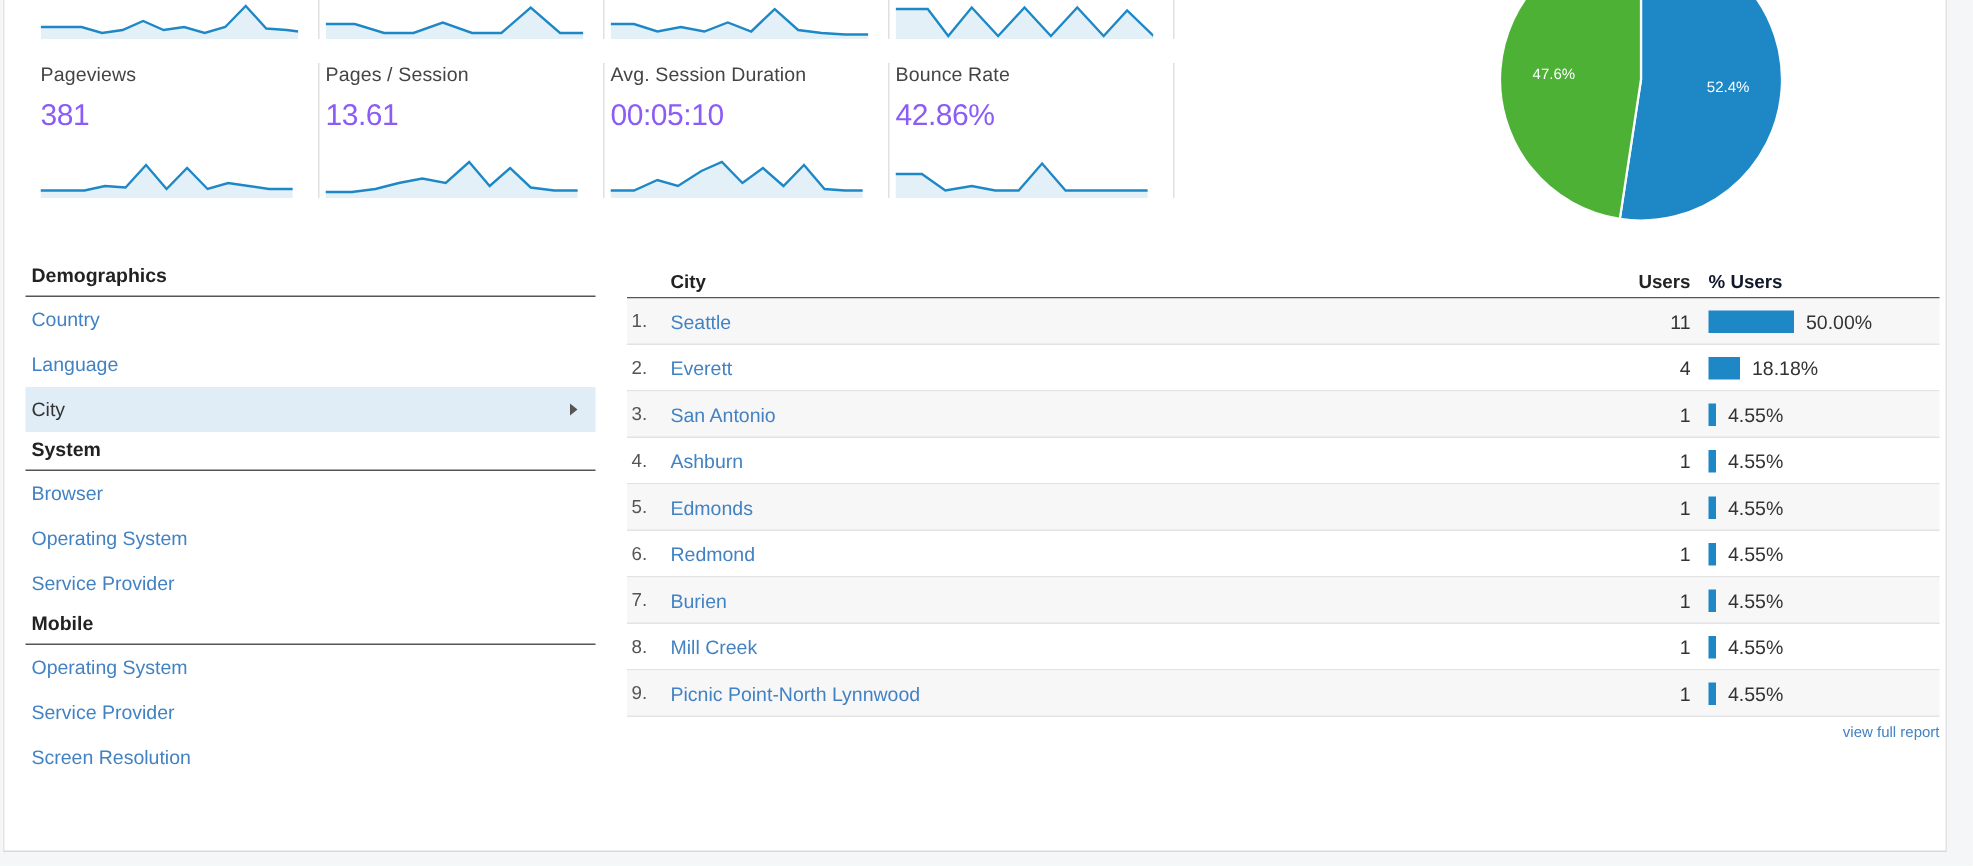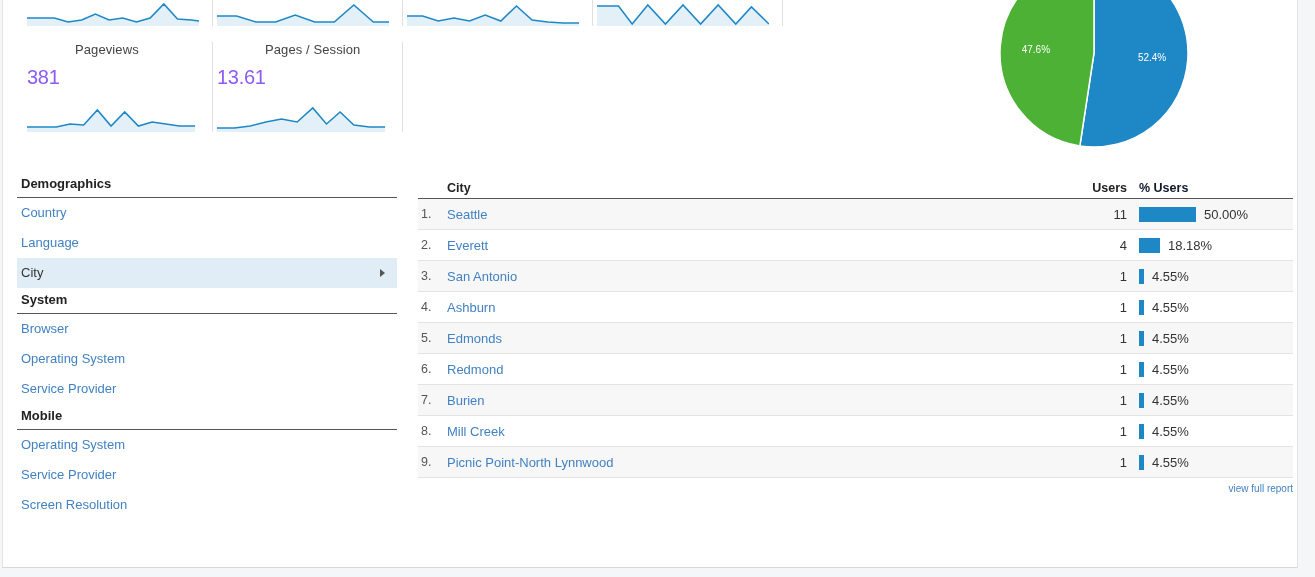--- a/index.html
+++ b/index.html
@@ -81,21 +81,20 @@
     height: 90px;
     border-right: 1px solid #e0e0e0;
     padding-left: 4px;
   }
   .metric:last-child { border-right: 1px solid #e0e0e0; }
   .metric .m-label {
     font-size: 13px;
     color: #444;
     line-height: 16px;
     letter-spacing: 0.1px;
-    margin-left: 48px;
   }
   .metric .m-value {
     font-size: 20px;
     color: #8b5cf6;
     font-weight: 400;
     line-height: 34px;
     margin-top: 2px;
     letter-spacing: -0.3px;
   }
   .metric .spark {
@@ -330,20 +329,40 @@
               </svg>
             </div>
           </div>
           <div class="metric">
             <div class="m-label">Pages / Session</div>
             <div class="m-value">13.61</div>
             <div class="spark">
               <svg viewBox="0 0 176 30" preserveAspectRatio="none">
                 <polygon points="0,30 0,26 18,26 34,24 50,20 66,17 82,20 98,6 112,22 126,10 140,23 156,25 172,25 172,30" fill="#e3f0f8"></polygon>
                 <polyline points="0,26 18,26 34,24 50,20 66,17 82,20 98,6 112,22 126,10 140,23 156,25 172,25" fill="none" stroke="#1e88c7" stroke-width="1.6"></polyline>
+              </svg>
+            </div>
+          </div>
+          <div class="metric">
+            <div class="m-label">Avg. Session Duration</div>
+            <div class="m-value">00:05:10</div>
+            <div class="spark">
+              <svg viewBox="0 0 176 30" preserveAspectRatio="none">
+                <polygon points="0,30 0,25 16,25 32,18 46,22 62,12 76,6 90,20 104,10 118,22 132,8 146,24 160,25 172,25 172,30" fill="#e3f0f8"></polygon>
+                <polyline points="0,25 16,25 32,18 46,22 62,12 76,6 90,20 104,10 118,22 132,8 146,24 160,25 172,25" fill="none" stroke="#1e88c7" stroke-width="1.6"></polyline>
+              </svg>
+            </div>
+          </div>
+          <div class="metric">
+            <div class="m-label">Bounce Rate</div>
+            <div class="m-value">42.86%</div>
+            <div class="spark">
+              <svg viewBox="0 0 176 30" preserveAspectRatio="none">
+                <polygon points="0,30 0,14 18,14 34,25 52,22 68,25 84,25 100,7 116,25 134,25 152,25 172,25 172,30" fill="#e3f0f8"></polygon>
+                <polyline points="0,14 18,14 34,25 52,22 68,25 84,25 100,7 116,25 134,25 152,25 172,25" fill="none" stroke="#1e88c7" stroke-width="1.6"></polyline>
               </svg>
             </div>
           </div>
         </div>
     </div>
 
     <div class="pie-wrap">
       <svg width="190" height="190" viewBox="0 0 190 190">
         <g id="pie-slices">
             <path d="M95,95 L95,1 A94,94 0 1,1 80.87879462264883,187.93326400536392 Z" fill="#1e88c7" stroke="#ffffff" stroke-width="1.5"></path>

